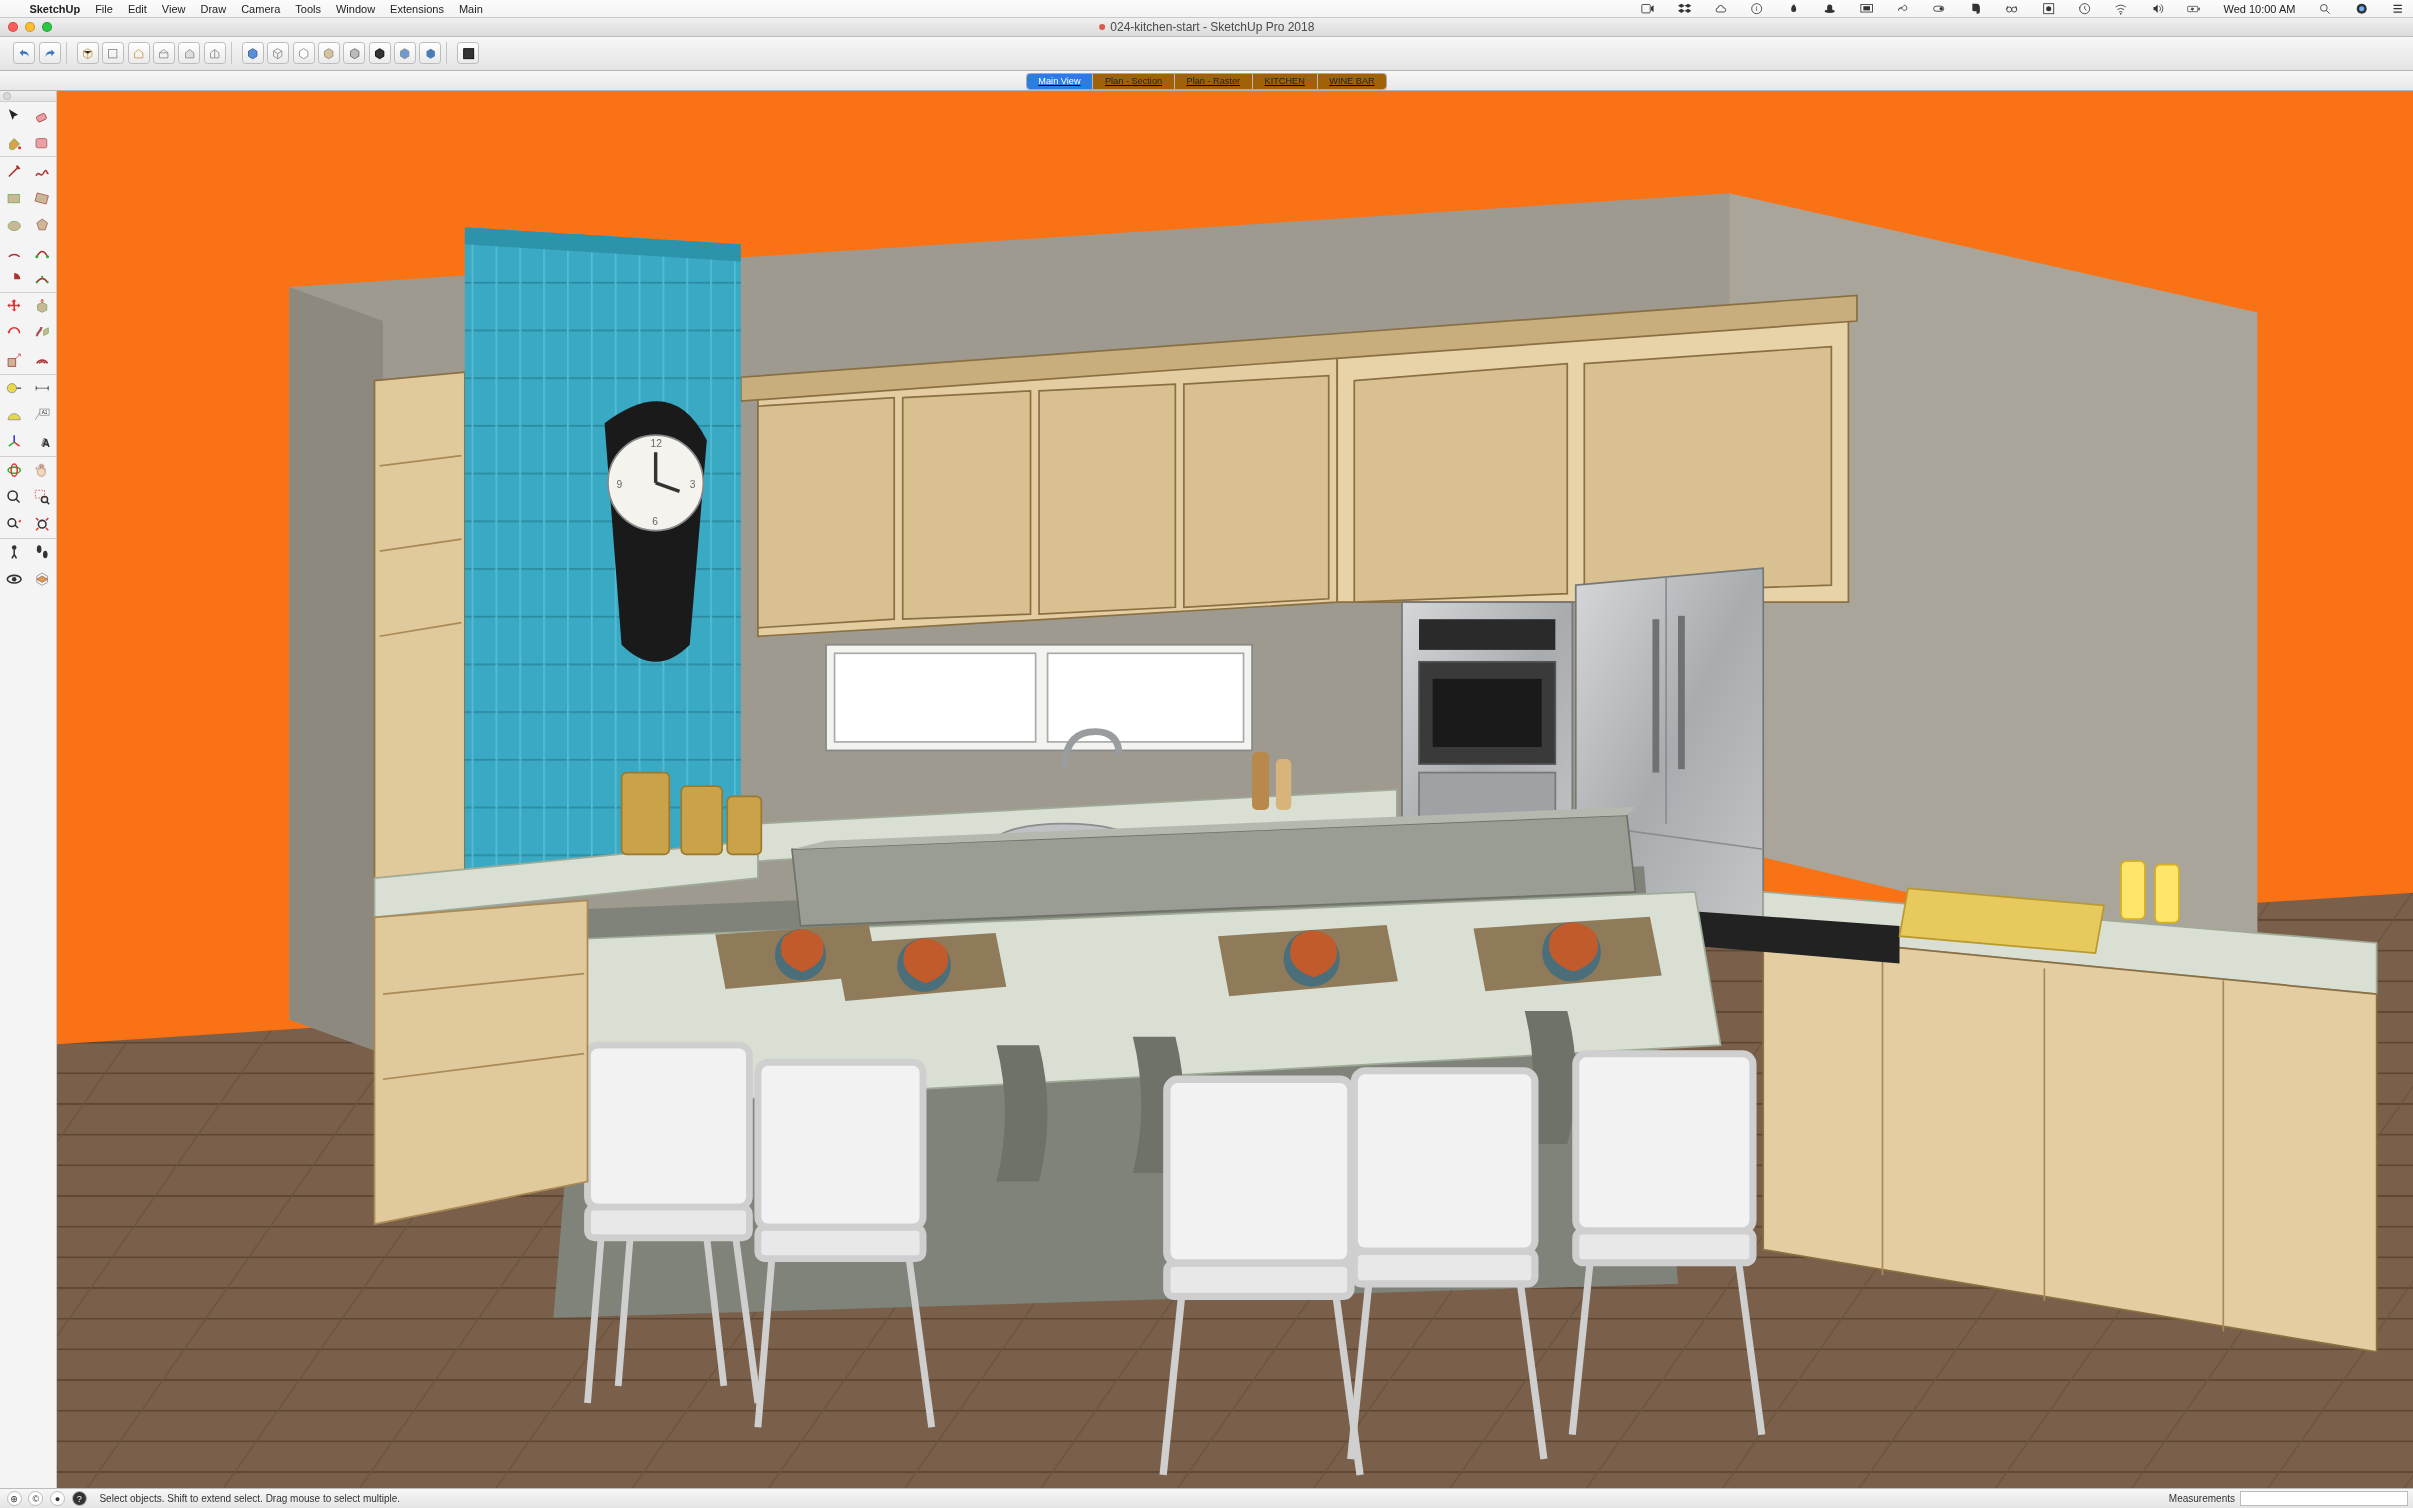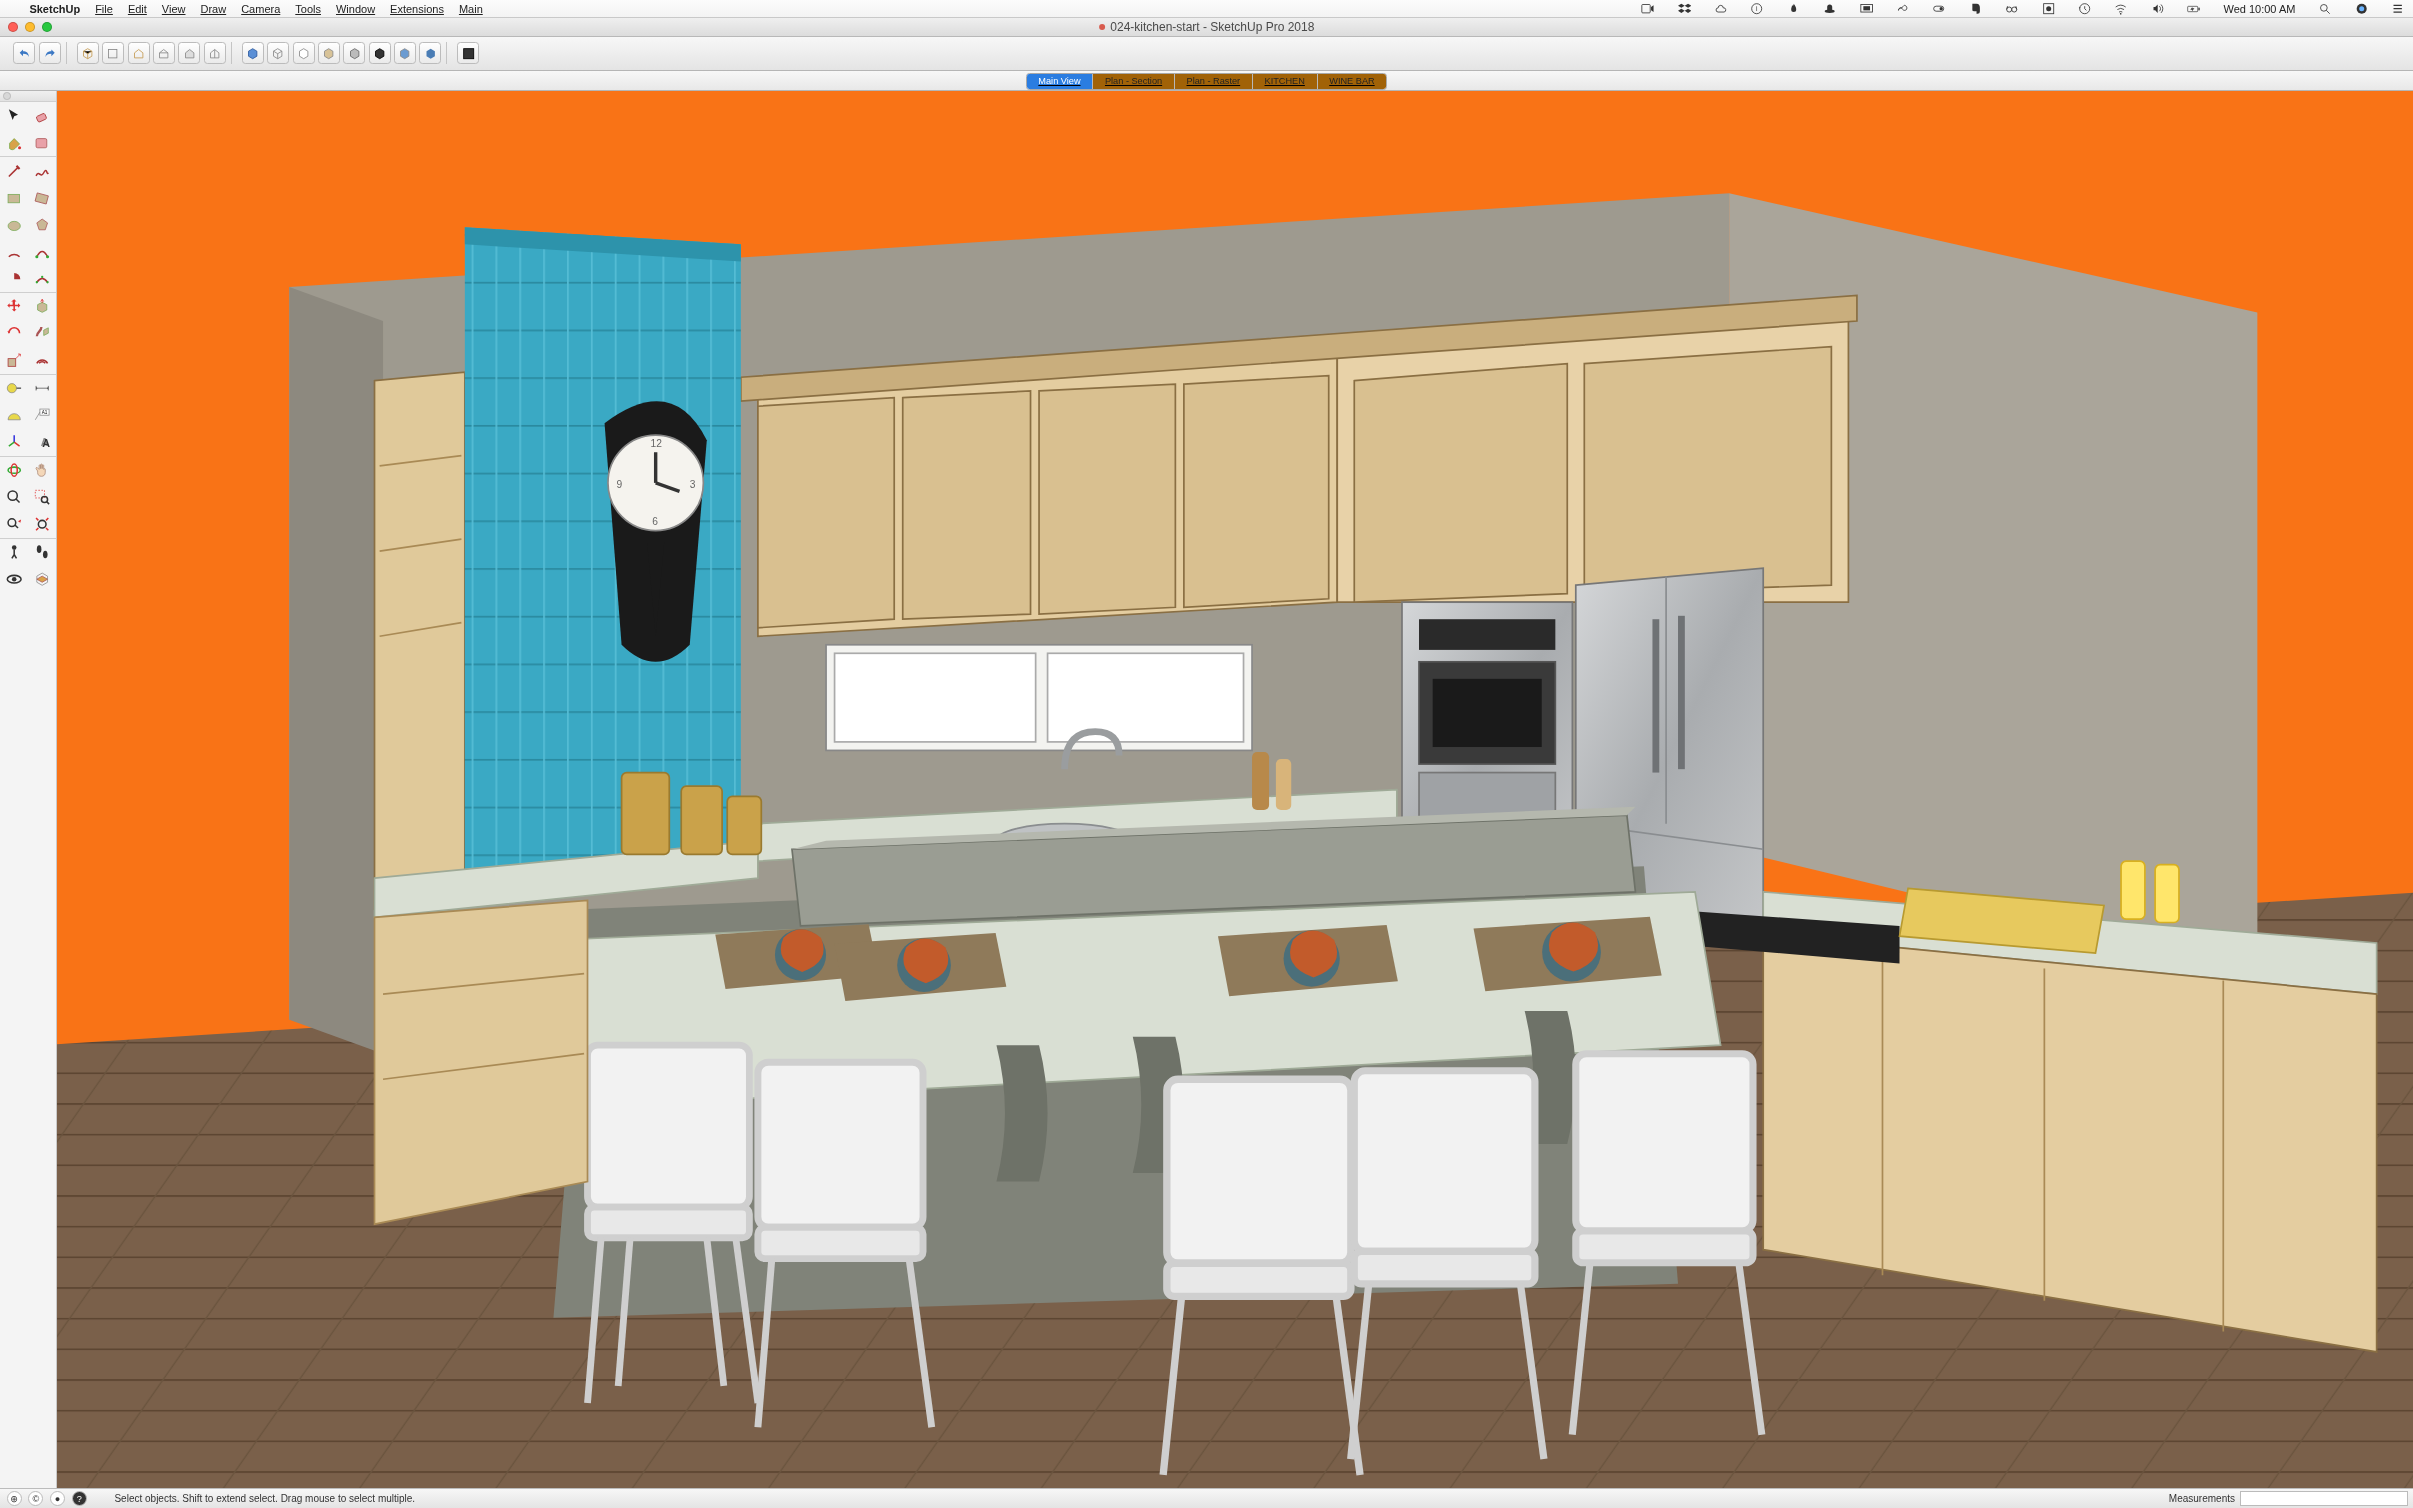--- a/index.html
+++ b/index.html
@@ -3,21 +3,21 @@
 <meta charset="utf-8">
 <style>
 * { margin: 0; padding: 0; box-sizing: border-box; font-family: -apple-system, "Helvetica Neue", Arial, sans-serif; }
 html, body { width: 100%; height: 100%; overflow: hidden; }
 body { display: flex; flex-direction: column; background: #ececec; font-size: 11px; }
 
 
 .mac-menubar { height: 18.4px; background: linear-gradient(#fcfcfc,#f3f3f3); border-bottom: 0.8px solid #c9c9c9; display: flex; align-items: center; padding: 0 8.4px; gap: 15px; font-size: 11px; color: #222; }
 .mac-menubar .apple { font-size: 11.7px; }
 .mac-menubar .appname { font-weight: 600; margin-left: 6px; }
-.mac-menubar .menu-item { cursor: default; text-decoration: underline; }
+.mac-menubar .menu-item { cursor: default; }
 .mac-menubar .spacer { flex: 1; }
 .mac-right { display: flex; align-items: center; gap: 23px; font-size: 11px; }
 .mac-right .ic { display: inline-flex; width: 13.4px; height: 13.4px; align-items: center; justify-content: center; }
 
 
 .title-bar { height: 18.4px; background: linear-gradient(#efefef,#dcdcdc); border-bottom: 0.8px solid #b8b8b8; display: flex; align-items: center; position: relative; }
 .traffic { display: flex; gap: 6.7px; padding-left: 8.4px; }
 .traffic .dot { width: 10px; height: 10px; border-radius: 50%; border: 0.4px solid rgba(0,0,0,0.2); }
 .dot.red { background: #ff5f57; } .dot.yellow { background: #febc2e; } .dot.green { background: #28c840; }
 .title-text { position: absolute; left: 50%; transform: translateX(-50%); color: #4a4a4a; font-size: 12px; display: flex; align-items: center; gap: 5px; }
@@ -50,21 +50,21 @@
 .pcell svg { width: 18.4px; height: 18.4px; }
 
 
 .viewport { flex: 1; position: relative; background: #f97316; overflow: hidden; }
 .viewport svg { width: 100%; height: 100%; display: block; }
 
 
 .statusbar { height: 20px; background: linear-gradient(#f7f7f7,#e4e4e4); border-top: 0.8px solid #bcbcbc; display: flex; align-items: center; font-size: 10px; color: #333; }
 .status-left { display: flex; align-items: center; gap: 6.7px; padding-left: 6.7px; }
 .status-left .sbtn { width:15px;height:15px;border:0.8px solid #bbb;border-radius:50%;background:#fff;display:flex;align-items:center;justify-content:center;font-size:9.2px; }
-.status-hint { margin-left: 21px; }
+.status-hint { margin-left: 6px; }
 .status-right { margin-left: auto; display: flex; align-items: center; gap: 5px; padding-right: 5px; }
 .meas-input { width: 168px; height: 15px; border: 0.8px solid #bbb; background: #fff; }
 </style>
 </head>
 <body>
 
 <div class="mac-menubar">
   <span class="apple"></span>
   <span class="appname">SketchUp</span>
   <span class="menu-item">File</span>

